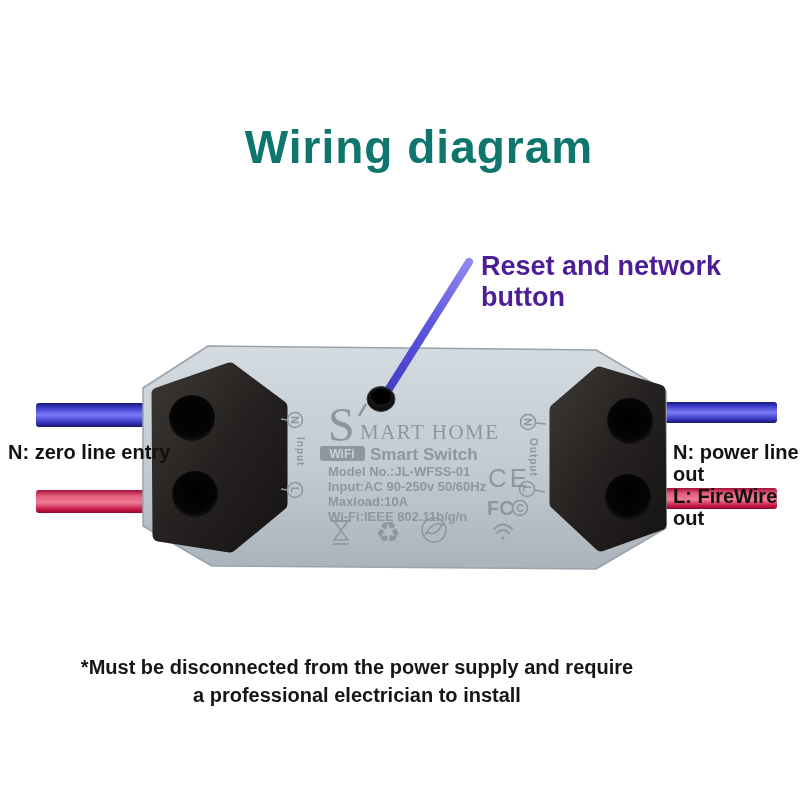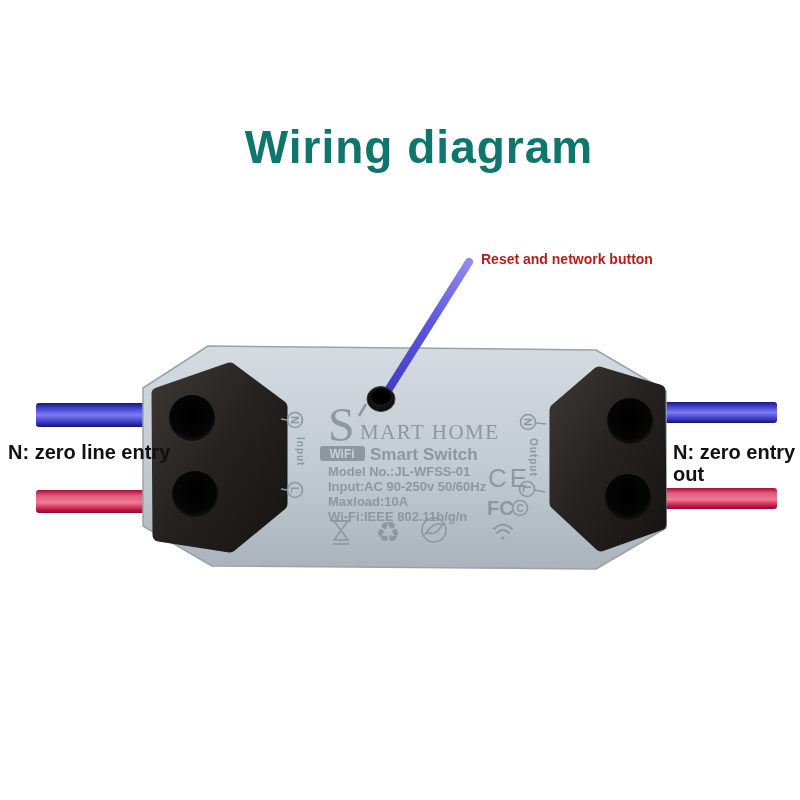--- a/index.html
+++ b/index.html
@@ -6,21 +6,21 @@
   .canvas{
     position:relative;width:800px;height:800px;background:#ffffff;overflow:hidden;
     font-family:"Liberation Sans", sans-serif;color:#0a0a0a;
   }
   .gfx{position:absolute;inset:0;}
   .page-title{
     position:absolute;left:0;top:120px;width:790px;text-align:center;
     font-size:46px;font-weight:600;letter-spacing:1px;color:#0f766e;padding-left:24px;
   }
   .reset-label{
-    position:absolute;left:481px;top:251px;font-size:14px;font-weight:600;color:#b91c1c;
+    position:absolute;left:481px;top:251px;font-size:27px;font-weight:600;color:#4c1d95;
   }
   .wire-labels{position:absolute;font-size:20px;font-weight:600;color:#111;line-height:22px;}
   .wire-labels.left{left:8px;top:441px;}
   .wire-labels.right{left:673px;top:441px;}
   .footnote{
     position:absolute;left:0;top:653px;width:714px;text-align:center;
     font-size:20px;font-weight:600;color:#161616;line-height:28px;
   }
   svg text{user-select:none;}
   .mark{fill:#8d97a0;}
@@ -147,17 +147,22 @@
 
   <div class="page-title">Wiring diagram</div>
 
   <div class="reset-label">Reset and network button</div>
 
   <div class="wire-labels left">
     <div>N: zero line entry</div>
   </div>
 
   <div class="wire-labels right">
-    <div>N: zero entry out</div>
+    <div>N: power line out</div>
+    <div>L: FireWire out</div>
   </div>
 
+  <div class="footnote">
+    <div>*Must be disconnected from the power supply and require</div>
+    <div>a professional electrician to install</div>
+  </div>
 
 </div>
 
 </body></html>

